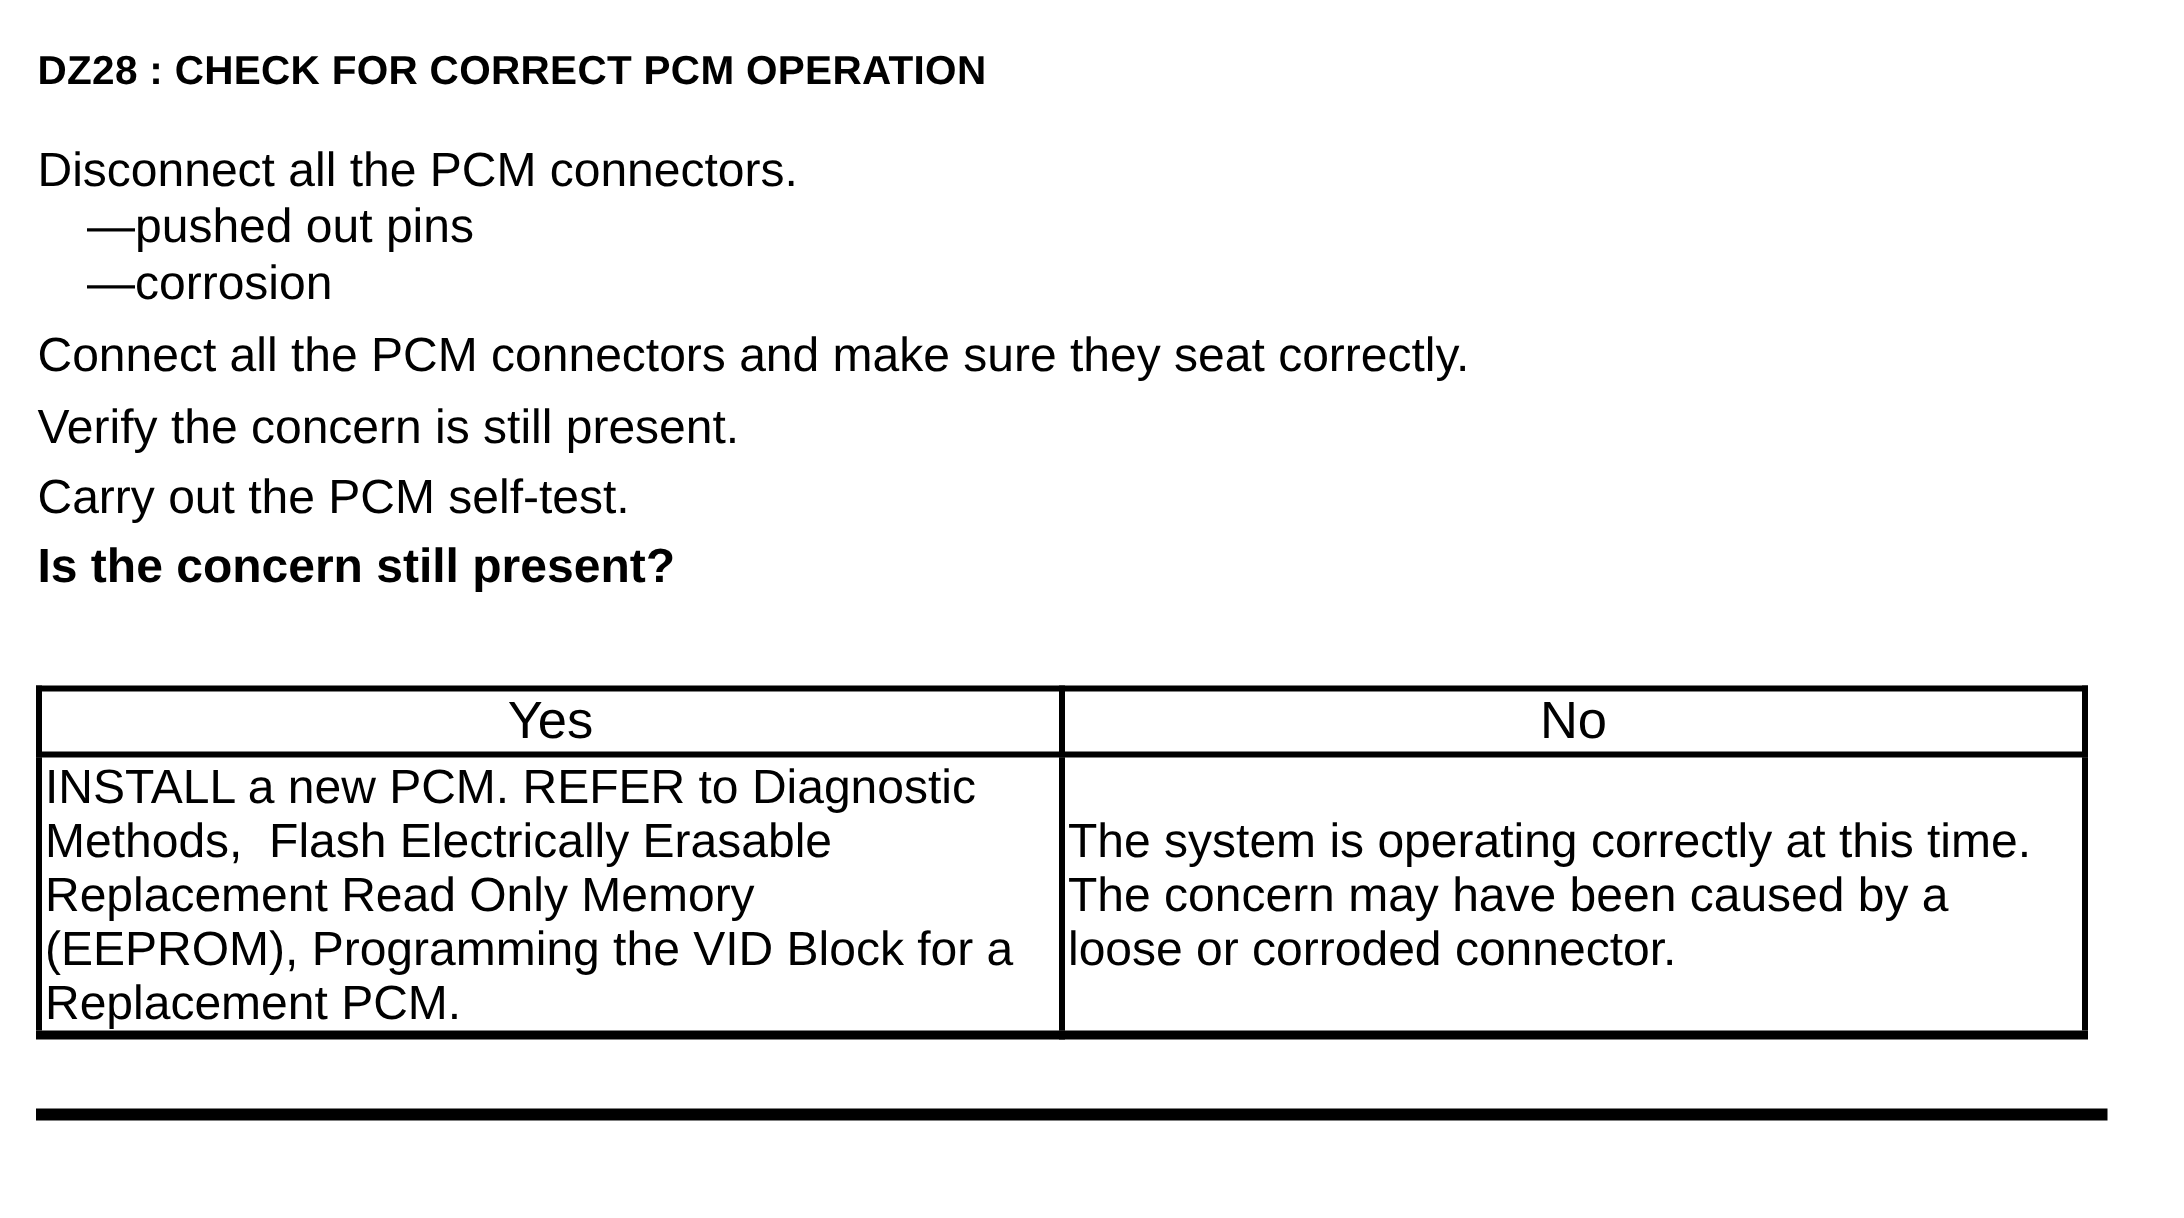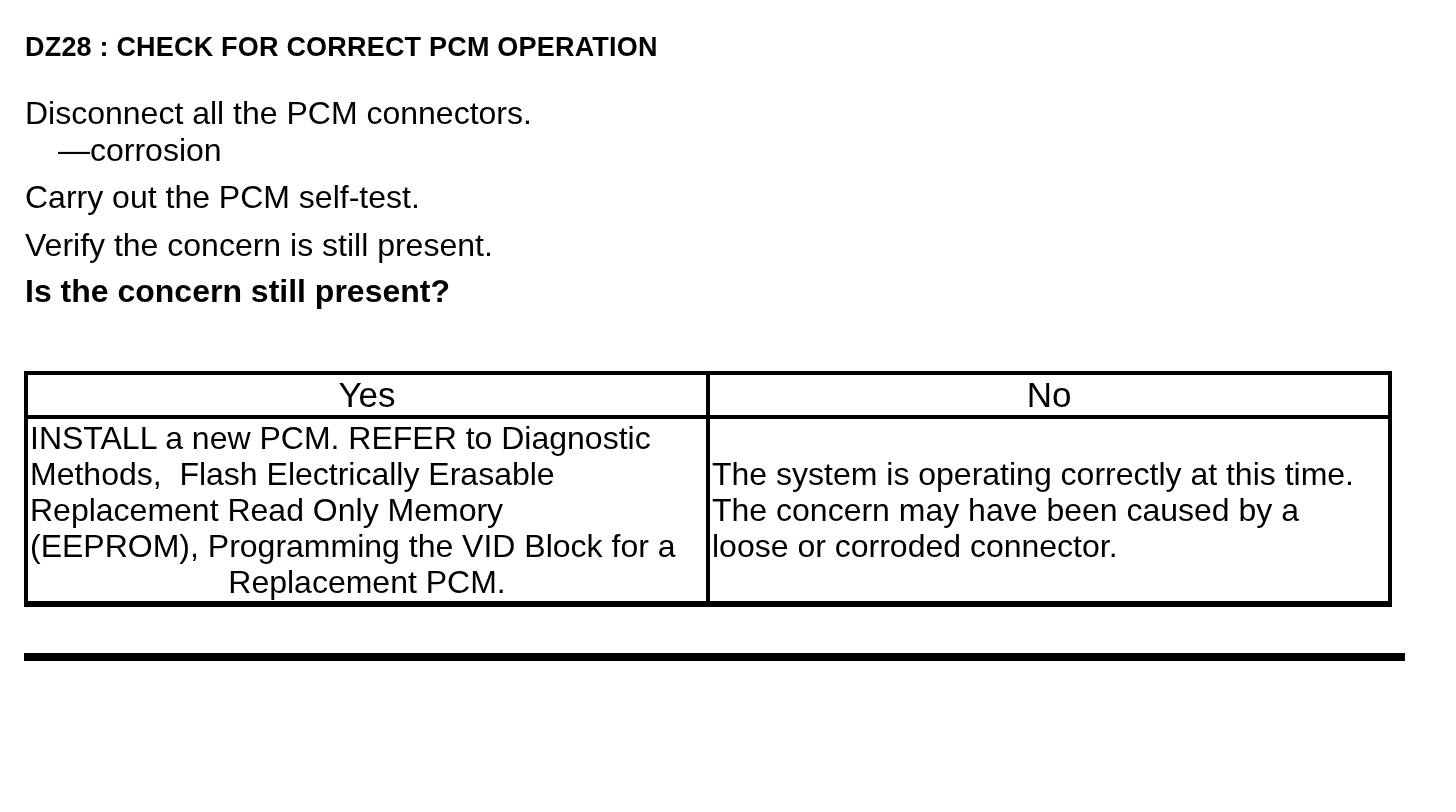--- a/index.html
+++ b/index.html
@@ -62,45 +62,47 @@
   table.results td {
     border: 4px solid #000000;
     font-size: 32px;
     line-height: 36px;
     height: 182px;
     padding: 1px 2px;
   }
   td.cell-yes { vertical-align: top; }
   td.cell-no  { vertical-align: middle; }
   .cell-line { white-space: pre-wrap; }
-  .cell-line.centered { text-align: center; }
+  .cell-line.centered { text-align: left; }
   .bottom-rule {
     width: 1381px;
     height: 8px;
     background: #000000;
     margin: 46px 0 0 -1px;
     border: none;
   }
 </style>
 </head>
 <body>
 
 <div class="doc">
 
   <h1 class="title">DZ28 : CHECK FOR CORRECT PCM OPERATION</h1>
 
   <p class="step">Disconnect all the PCM connectors.</p>
 
 
+  <div class="dash-item">—pushed out pins</div>
   <div class="dash-item">—corrosion</div>
 
+  <p class="step tight">Connect all the PCM connectors and make sure they seat correctly.</p>
+
+  <p class="step tight">Verify the concern is still present.</p>
 
   <p class="step tight2">Carry out the PCM self-test.</p>
-
-  <p class="step tight">Verify the concern is still present.</p>
 
   <p class="question">Is the concern still present?</p>
 
   <table class="results">
     <thead>
       <tr>
         <th>Yes</th>
         <th>No</th>
       </tr>
     </thead>

